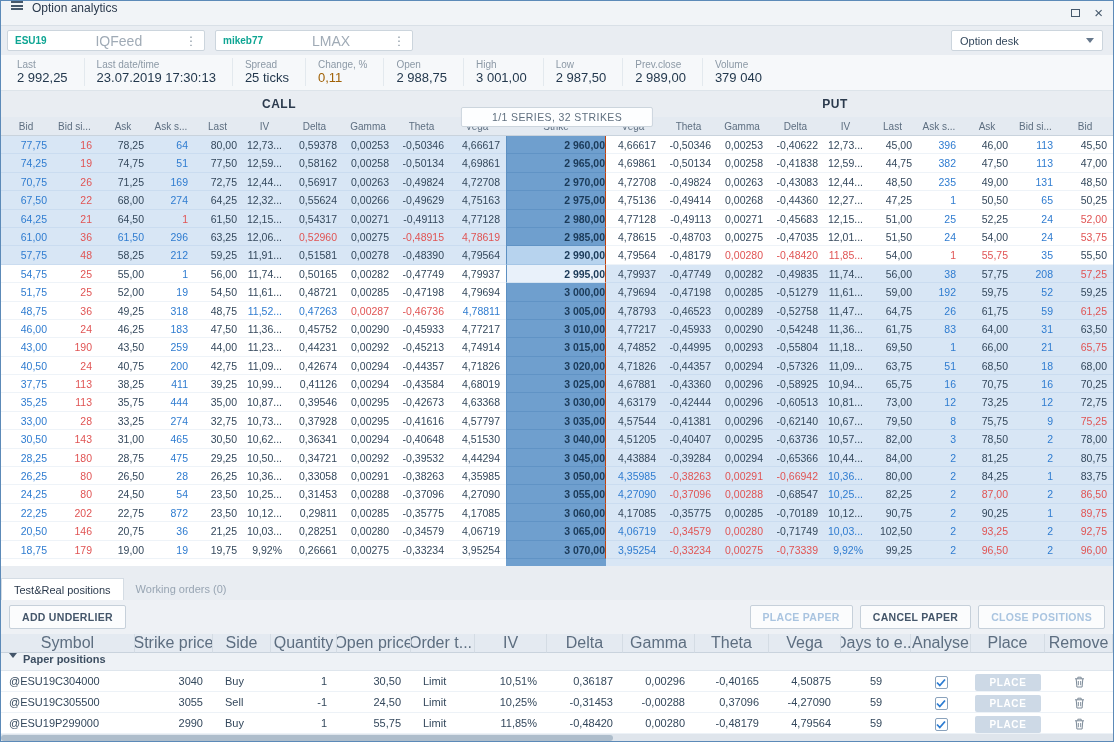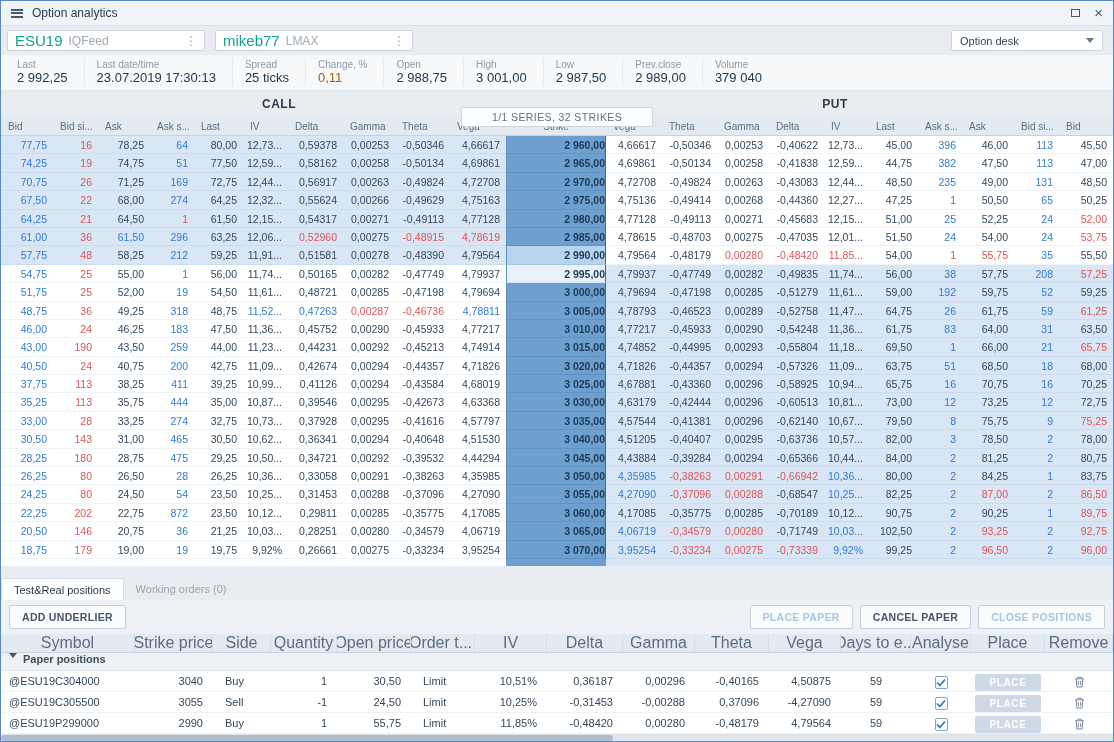--- a/index.html
+++ b/index.html
@@ -1,51 +1,51 @@
 <!DOCTYPE html>
 <html><head>
 <meta charset="utf-8">
 <style>
   *{box-sizing:border-box;margin:0;padding:0}
   html,body{background:#cfd6dd;font-family:"Liberation Sans",sans-serif}
   .window{width:1114px;height:742px;border:1px solid #5c8ab8;background:#e9edf2;display:flex;flex-direction:column;overflow:hidden}
   
-  .titlebar{flex:none;height:25px;background:#f1f4f7;border-bottom:1px solid #d9e0e7;display:flex;align-items:center;padding:0 10px}
+  .titlebar{flex:none;height:25px;background:#f1f4f7;border-bottom:1px solid #d9e0e7;display:flex;padding:0 10px}
   .hamburger{width:12px;height:9px;border-top:2px solid #45586c;border-bottom:2px solid #45586c;position:relative;cursor:pointer}
   .hamburger::after{content:"";position:absolute;left:0;right:0;top:50%;margin-top:-1px;border-top:2px solid #45586c}
   .win-title{margin-left:9px;font-size:12px;color:#2b3a4d}
   .winbtns{margin-left:auto;display:flex;align-items:center;gap:14px}
   .maxbox{width:9px;height:8px;border:1.5px solid #45586c;display:inline-block;cursor:pointer}
   .closex{font-size:15px;line-height:14px;color:#45586c;cursor:pointer}
   
   .selectors{flex:none;display:flex;align-items:center;gap:10px;padding:4px 6px;background:#e9edf2}
   .chip{width:198px;height:21px;background:#fff;border:1px solid #ccd5dd;border-radius:2px;display:flex;align-items:center;padding:0 7px;cursor:pointer}
-  .chip .sym{font-weight:normal;font-size:15px;color:#0ea593}
-  .chip .src{font-size:12px;color:#a0abb6;margin-left:6px;flex:1;text-align:left}
+  .chip .sym{font-weight:bold;font-size:10px;color:#0ea593}
+  .chip .src{font-size:14px;color:#a0abb6;margin-left:6px;flex:1;text-align:center}
   .kebab{color:#8a97a3;font-size:12px;line-height:12px}
   .flex-spacer{flex:1}
   .desk-select{width:152px;height:21px;background:#fff;border:1px solid #ccd5dd;border-radius:2px;display:flex;align-items:center;padding:0 8px;font-size:11px;color:#33475b;margin-right:4px;cursor:pointer}
   .chev{margin-left:auto;width:0;height:0;border-left:4px solid transparent;border-right:4px solid transparent;border-top:5px solid #66788c}
   
   .stats{flex:none;display:flex;background:#f6f8fa;border-bottom:1px solid #dde4ea;padding:3px 0 4px 4px}
   .stat{padding:1px 16px 1px 12px}
   .stat + .stat{border-left:1px solid #e3e9ee}
   .stat-label{font-size:10px;color:#8c99a6;white-space:nowrap}
   .stat-value{font-size:13px;font-weight:normal;color:#23384d;margin-top:0;white-space:nowrap}
   .stat-value.accent{color:#a16207}
   
   .chain-head{flex:none;height:26px;position:relative;display:flex;align-items:center;background:#e9edf2}
   .side-label{flex:1;text-align:center;font-size:12px;font-weight:bold;color:#2b3a4d;letter-spacing:.5px}
   .series-box{position:absolute;left:50%;transform:translateX(-50%);top:16px;background:#fdfeff;border:1px solid #ccd5dd;border-radius:2px;padding:3px 30px;font-size:10.5px;color:#5f6f7f;letter-spacing:.4px;white-space:nowrap;cursor:pointer}
   
   .chain{flex:none;background:#fff;display:grid;width:100%;
     grid-template-columns:52px 45px 52px 44px 49px 45px 55px 52px 55px 56px 100px 56px 55px 52px 55px 45px 49px 44px 52px 45px minmax(52px,1fr);
     grid-template-rows:19px;grid-auto-rows:18.4px}
   .cc{font-size:10.5px;color:#34485c;text-align:right;padding-right:6px;line-height:18.4px;white-space:nowrap;overflow:hidden;border-bottom:1px solid #eef3f8;cursor:default}
-  .hdr{background:#e4eaf1;color:#5d6e80;font-size:10px;text-align:left;padding-left:7px;padding-right:2px;line-height:19px;border-bottom:1px solid #c9d3dd}
+  .hdr{background:#e4eaf1;color:#5d6e80;font-size:10px;text-align:center;padding-right:2px;line-height:19px;border-bottom:1px solid #c9d3dd}
   .hdr-strike{text-align:center;padding:0}
   .itm{background:#d8e6f5;border-bottom:1px solid #cadcf0}
   .strike{background:#6f9fce;color:#1b3a58;font-weight:bold;text-align:right;padding:0;border-bottom:1px solid #6093c5;border-left:1px solid #5d90c2;border-right:1px solid #c2410c}
   .strike-hl1{background:#b7d3ee;border-bottom-color:#a5c6e6}
   .strike-hl2{background:#e9f1fa;border-bottom-color:#d5e4f2}
   .t-blue{color:#2f7cd0}
   .t-red{color:#e05454}
   .row-cut{flex:none;height:7px;display:flex;overflow:hidden}
   .rc-call{width:505px;background:#fff}
   .rc-strike{width:100px;background:#6f9fce}

